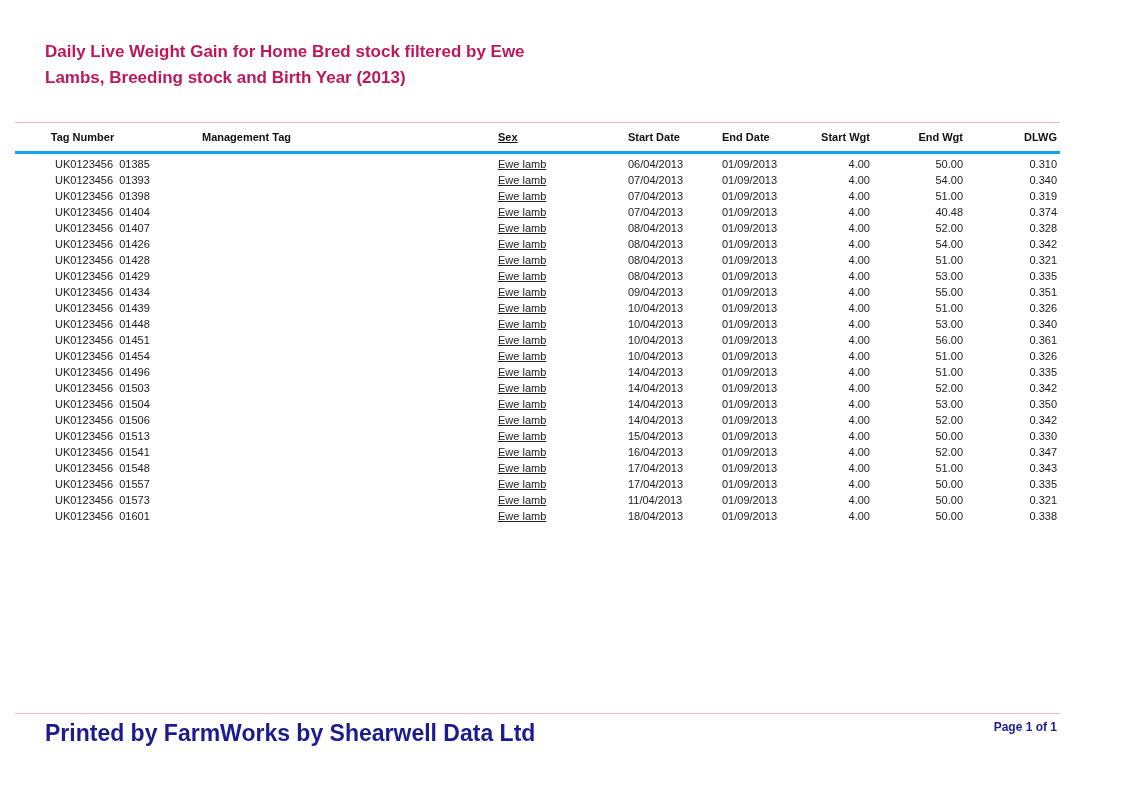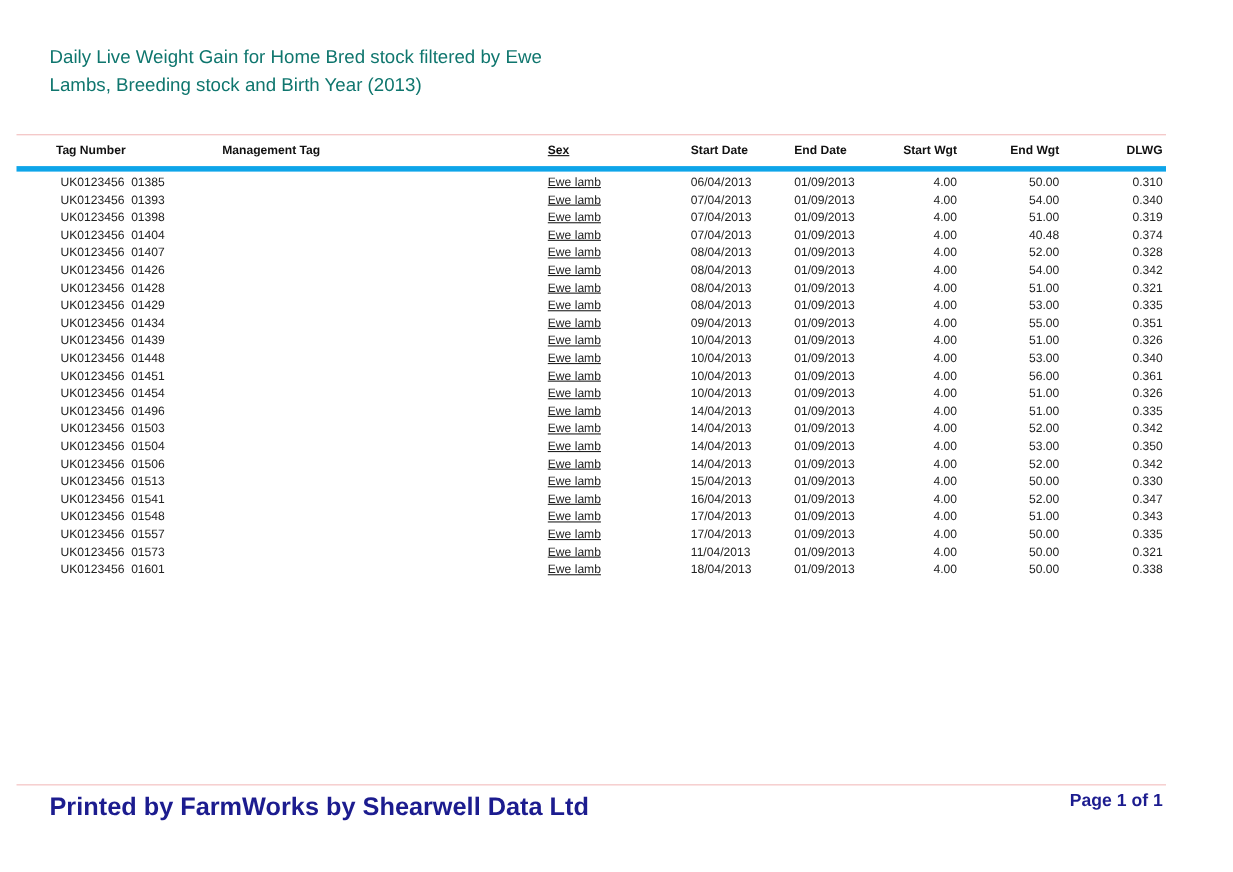--- a/index.html
+++ b/index.html
@@ -12,38 +12,38 @@
     position: relative;
     width: 1121px;
     height: 793px;
     background: #ffffff;
     overflow: hidden;
   }
   .report-title {
     position: absolute;
     left: 45px;
     top: 39px;
-    color: #0f766e;
+    color: #be185d;
     font-size: 17px;
-    font-weight: normal;
+    font-weight: bold;
     line-height: 26px;
   }
   .report-table {
     position: absolute;
     left: 15px;
     top: 122px;
     width: 1045px;
   }
   .thead {
     display: grid;
     grid-template-columns: 175px 290px 140px 90px 90px 80px 90px 90px;
     align-items: center;
     height: 28px;
     border-top: 1px solid #f2bcbc;
-    border-bottom: 5px solid #0ea5e9;
+    border-bottom: 3px solid #0ea5e9;
     font-size: 11px;
     font-weight: bold;
     color: #111111;
   }
   .trow {
     display: grid;
     grid-template-columns: 175px 290px 140px 90px 90px 80px 90px 90px;
     align-items: center;
     height: 16px;
     font-size: 11px;
@@ -89,21 +89,21 @@
     top: 720px;
     color: #1c1c8f;
     font-size: 23px;
     font-weight: bold;
   }
   .footer-page {
     position: absolute;
     right: 64px;
     top: 720px;
     color: #1c1c8f;
-    font-size: 16px;
+    font-size: 12px;
     font-weight: bold;
   }
 </style>
 </head>
 <body>
 
 <div class="page">
 
   <div class="report-title">
     <div>Daily Live Weight Gain for Home Bred stock filtered by Ewe</div>

